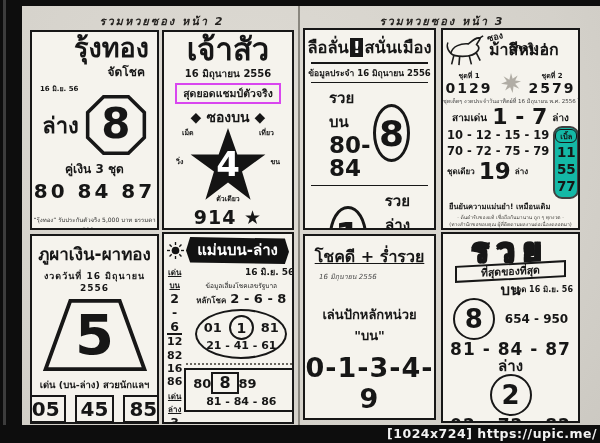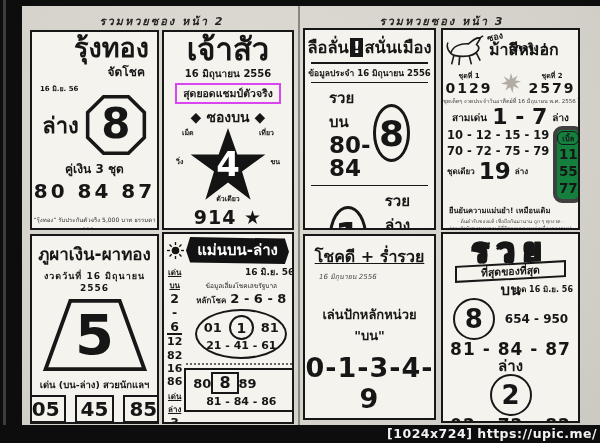--- a/index.html
+++ b/index.html
@@ -101,22 +101,22 @@
   .p4-issue{font-size:5.5px;text-align:center;color:#3a3a3a;margin-top:2px;white-space:nowrap;}
   .p4-front{display:flex;align-items:center;justify-content:center;gap:5px;margin-top:1px;}
   .p4-front .small{font-size:10px;font-weight:bold;}
   .p4-front .big{font-size:22px;font-weight:bold;line-height:1;}
   .p4-main{display:flex;padding:0 4px;gap:4px;}
   .p4-left{flex:1;}
   .p4-row{font-size:11.5px;font-weight:bold;white-space:nowrap;line-height:1.35;}
   .p4-single{display:flex;align-items:center;gap:4px;margin-top:1px;}
   .p4-single .s{font-size:8px;font-weight:bold;}
   .p4-single .v{font-size:23px;font-weight:bold;line-height:1;}
-  .p4-dbox{border:4px solid #404040;border-radius:9px;width:30px;text-align:center;
-    padding:1px 0 2px;align-self:flex-start;margin-top:-2px;background:#15803d;}
+  .p4-dbox{border:2px solid #404040;border-radius:9px;width:30px;text-align:center;
+    padding:1px 0 2px;align-self:flex-start;margin-top:-2px;background:#14b8a6;}
   .p4-dbox .lbl{font-size:7.5px;font-weight:bold;border:1.5px solid #171717;border-radius:6px;
     width:max-content;margin:0 auto 1px;padding:0 4px;}
   .p4-dbox .n{font-size:13.5px;font-weight:bold;line-height:1.25;}
   .p4-confirm{font-size:7.5px;font-weight:bold;padding-left:6px;margin-top:1px;}
   .p4-fine{font-size:5px;text-align:center;color:#44423e;line-height:1.4;margin-top:2px;}
 
   
   .p5-title{font-size:17px;font-weight:bold;text-align:center;margin-top:4px;}
   .p5-date{font-size:9px;font-weight:bold;text-align:center;margin-top:2px;letter-spacing:1px;}
   .trap{position:relative;width:116px;height:76px;margin:4px auto 0;}

